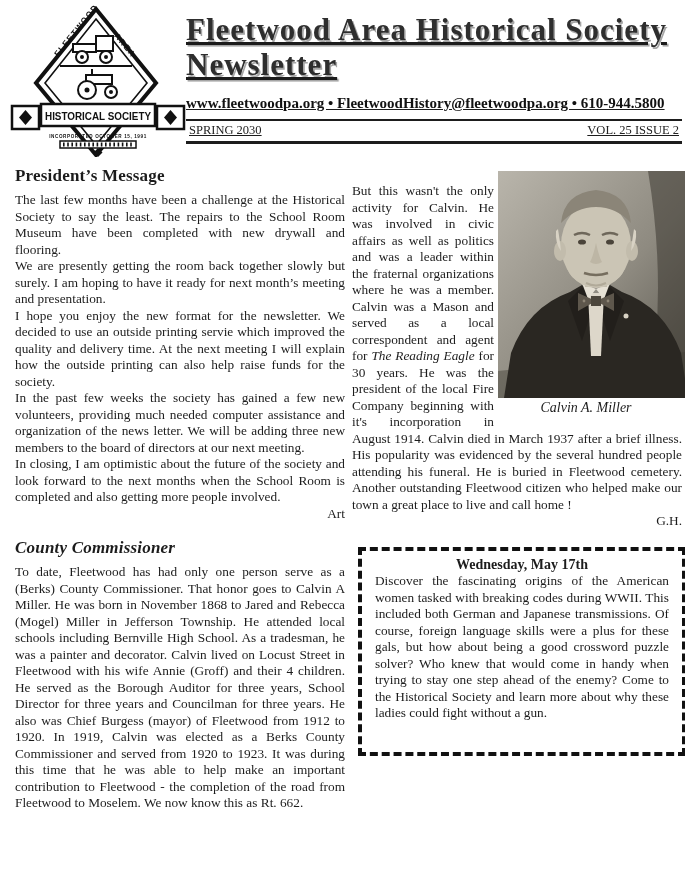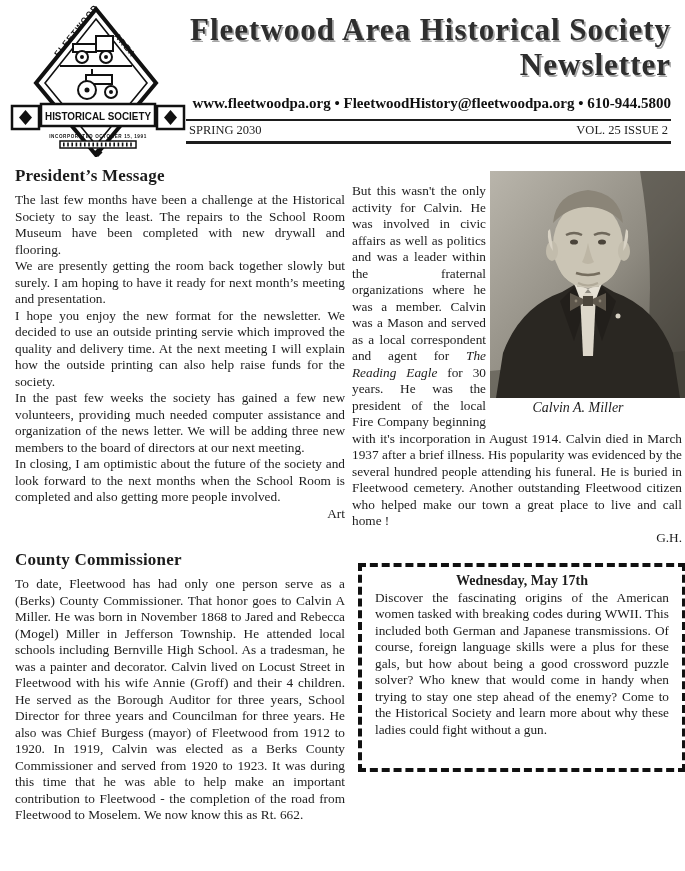--- a/index.html
+++ b/index.html
@@ -7,21 +7,21 @@
     position:relative;
     width:685px;height:871px;
     margin:0 auto;
     background:#ffffff;
     font-family:"Liberation Serif","DejaVu Serif",serif;
     color:#1c1c1c;
     overflow:hidden;
   }
   
   .logo-wrap{position:absolute;left:8px;top:5px;width:180px;height:152px;}
-  .mast{position:absolute;left:186px;top:12px;right:14px;text-align:right;}
+  .mast{position:absolute;left:186px;top:12px;right:3px;text-align:left;text-decoration:underline;}
   .title{
     font-weight:bold;
     font-size:31px;
     line-height:35px;
     letter-spacing:1px;
     color:#2e2e2e;
     text-shadow:1.6px 1.6px 0 #a6a6a6;
     margin:0;
   }
   .contact{
@@ -53,26 +53,26 @@
   h2.section{
     font-size:17px;
     line-height:19px;
     margin:2px 0 7px 0;
     text-align:left;
     letter-spacing:0.2px;
   }
   .col p{margin:0;}
   .sig{text-align:right;margin:0;}
   .sig-gh{margin-top:12px;}
-  h2.cc{margin-top:28px;}
+  h2.cc{margin-top:16px;font-style:italic;}
   
   figure.portrait{
     float:right;
     width:176px;
-    margin:7px 16px 2px 4px;
+    margin:7px 8px 2px 4px;
   }
   figure.portrait svg{display:block;width:196px;height:227px;}
   figcaption{
     font-style:italic;
     font-size:14px;
     text-align:center;
     margin-top:2px;
   }
   .article-first{margin-top:19px !important;}
   .news-title{font-style:italic;}

